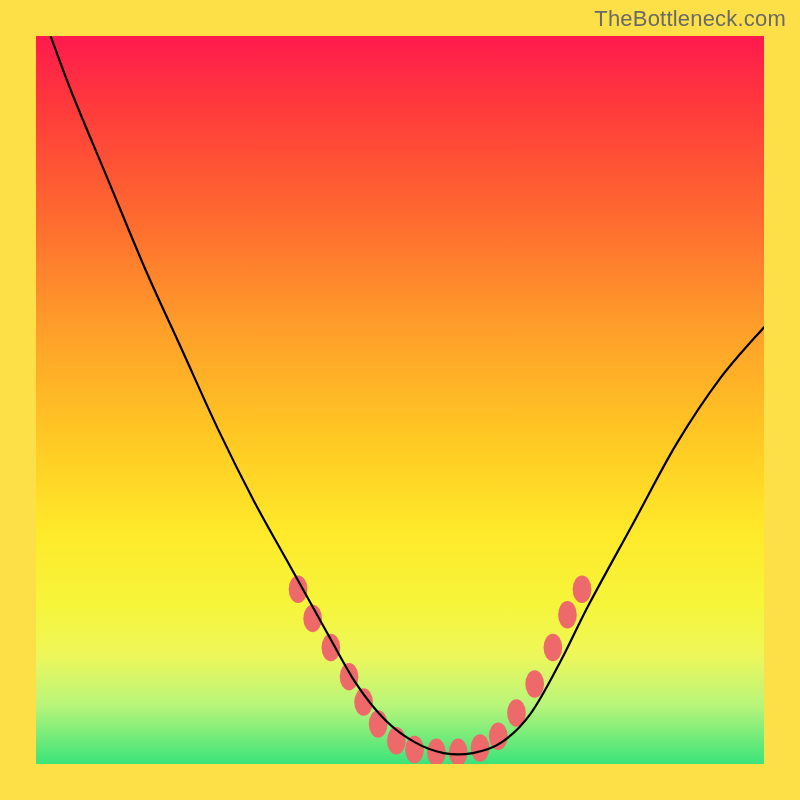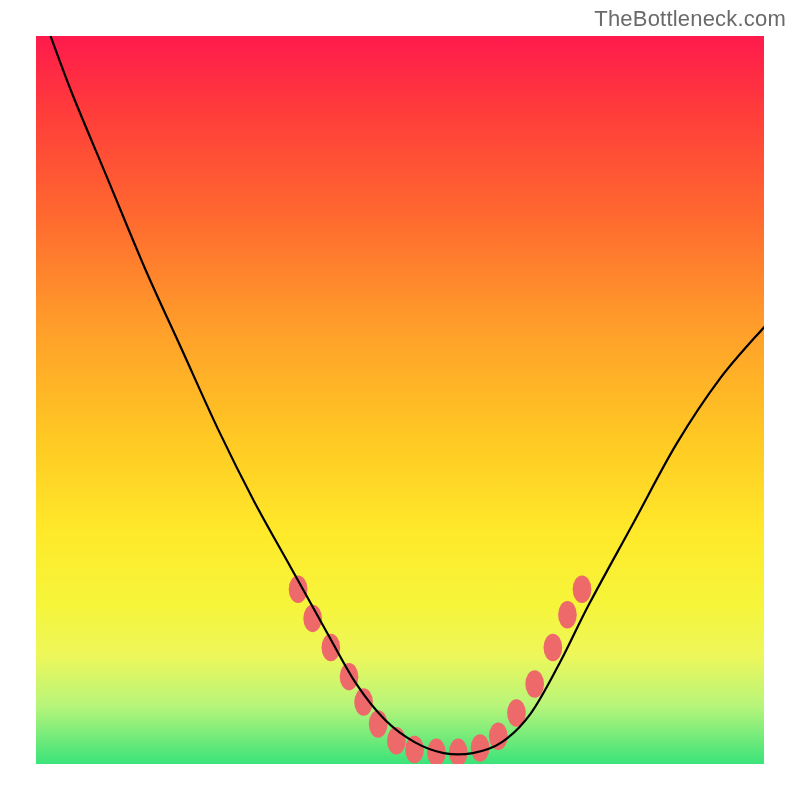--- a/index.html
+++ b/index.html
@@ -10,21 +10,21 @@
     overflow: hidden;
     background: #000;
     font-family: Arial, Helvetica, sans-serif;
   }
   .frame {
     position: absolute;
     top: 0;
     left: 0;
     width: 800px;
     height: 800px;
-    background: #ffffff;
+    background: #fde047;
   }
   .plot {
     position: absolute;
     top: 36px;
     left: 36px;
     width: 728px;
     height: 728px;
     background: linear-gradient(to bottom,
       #ff1a4d 0%,
       #ff3b3b 10%,

